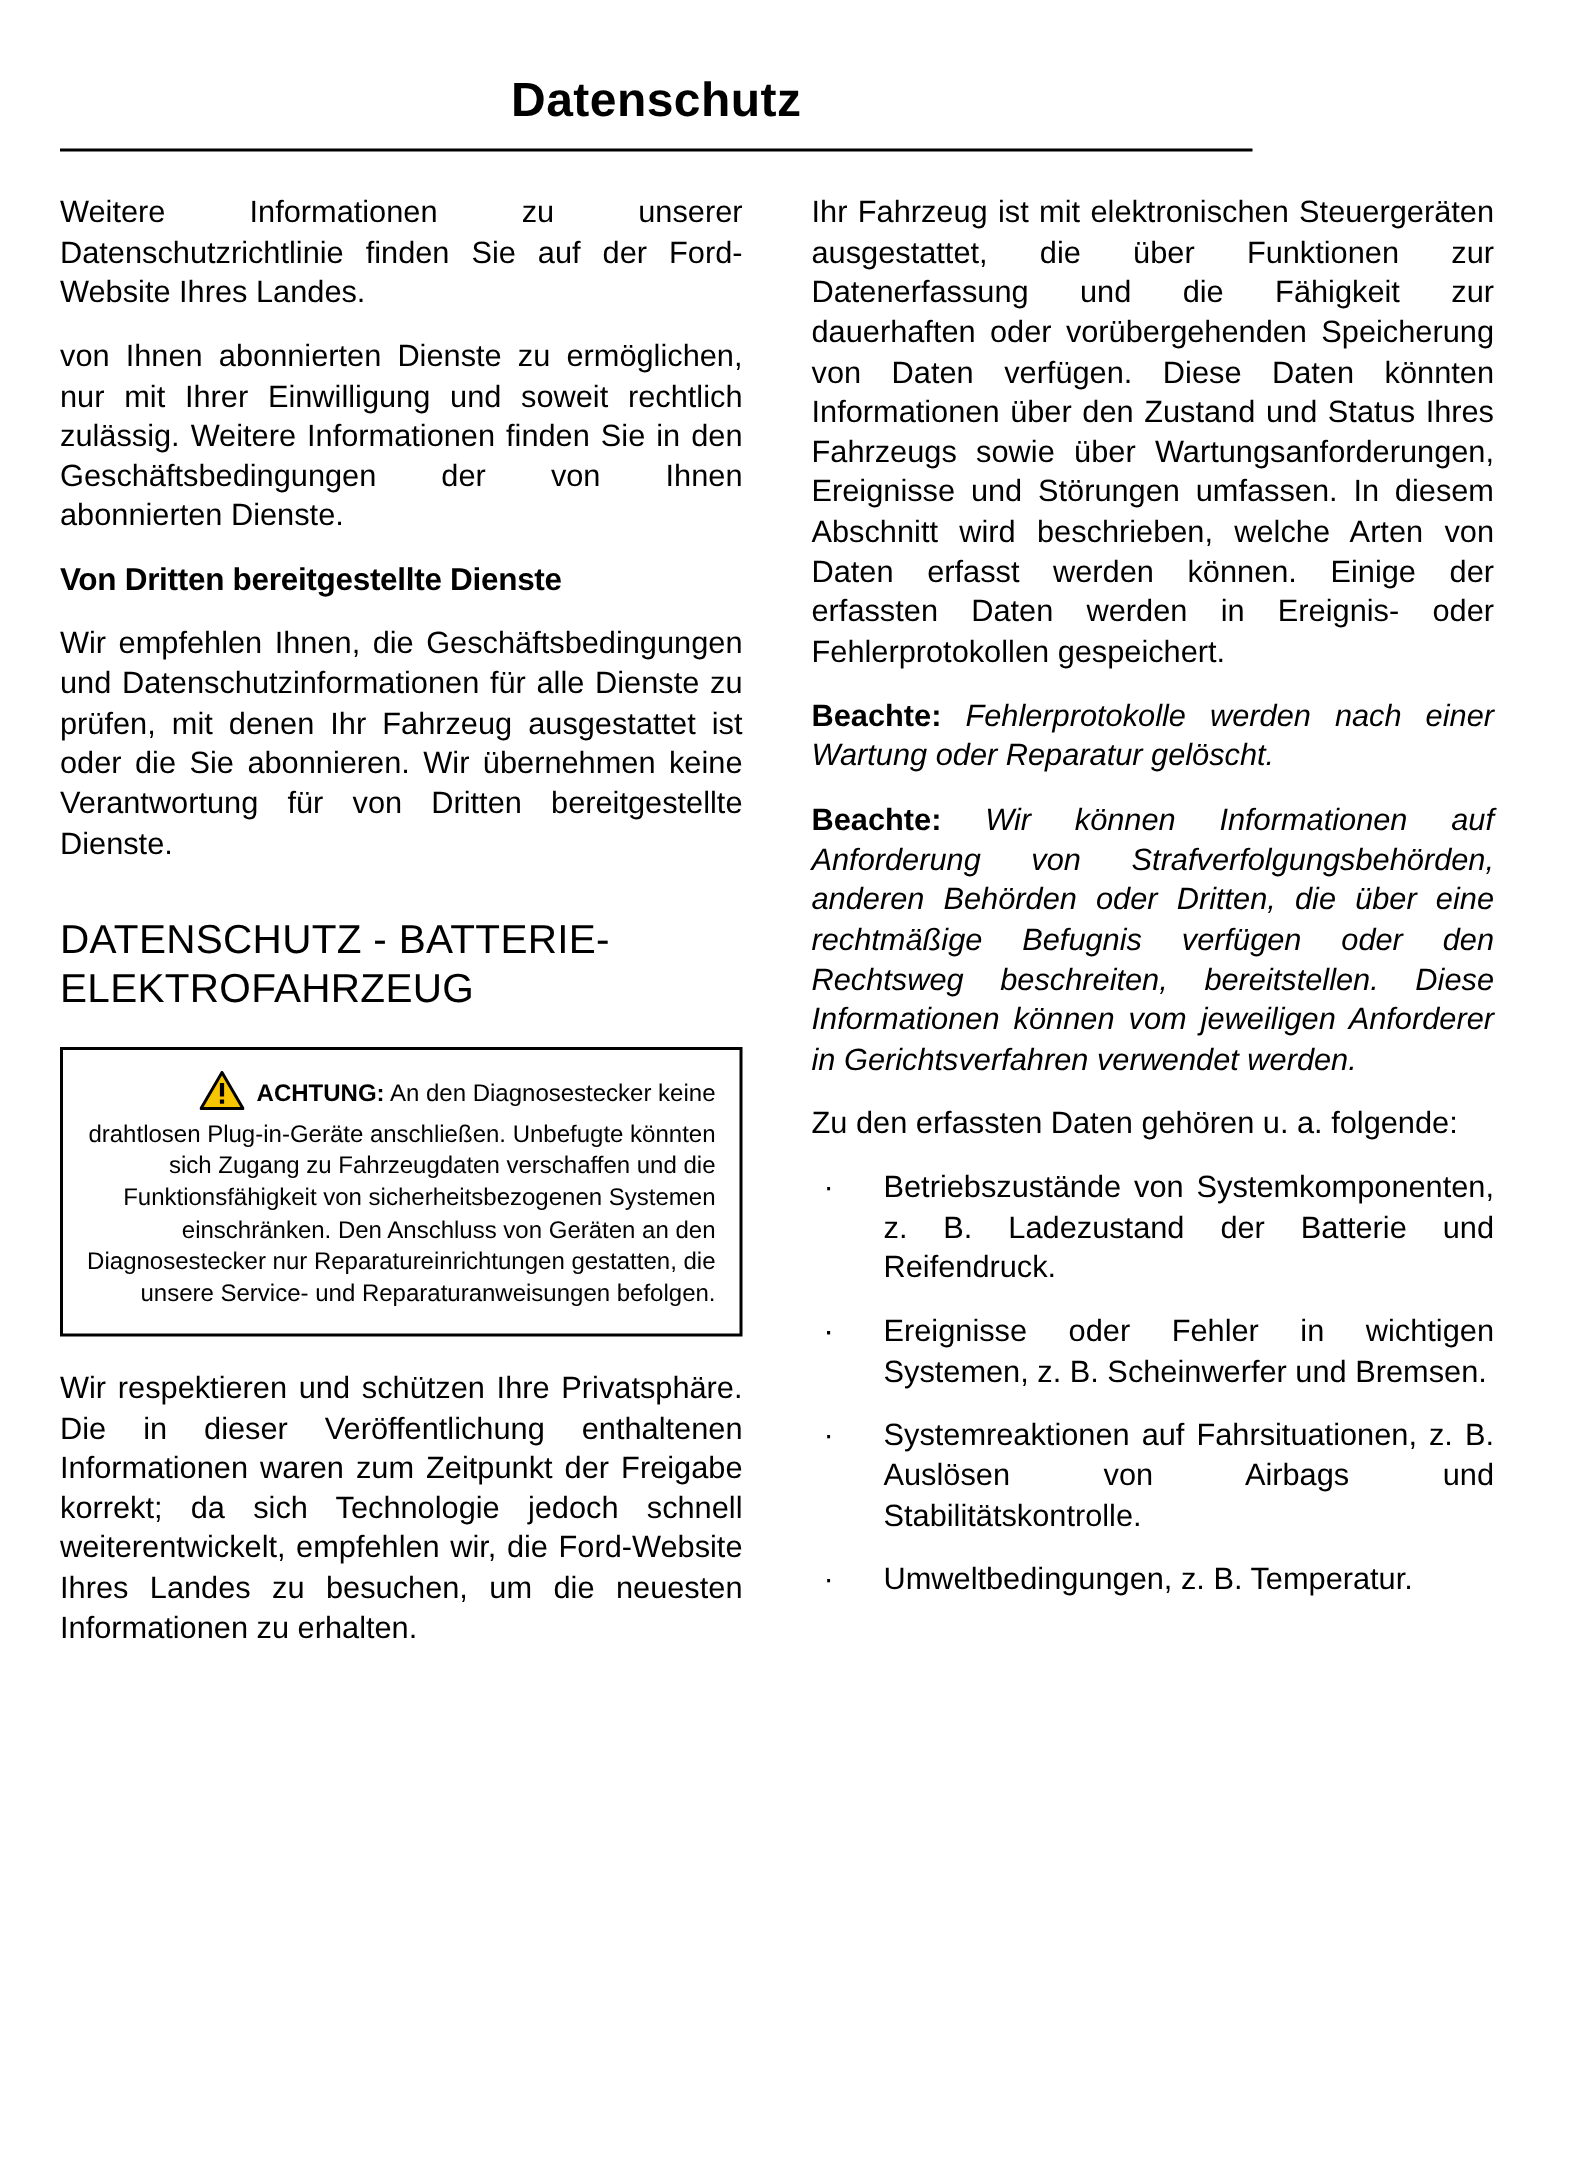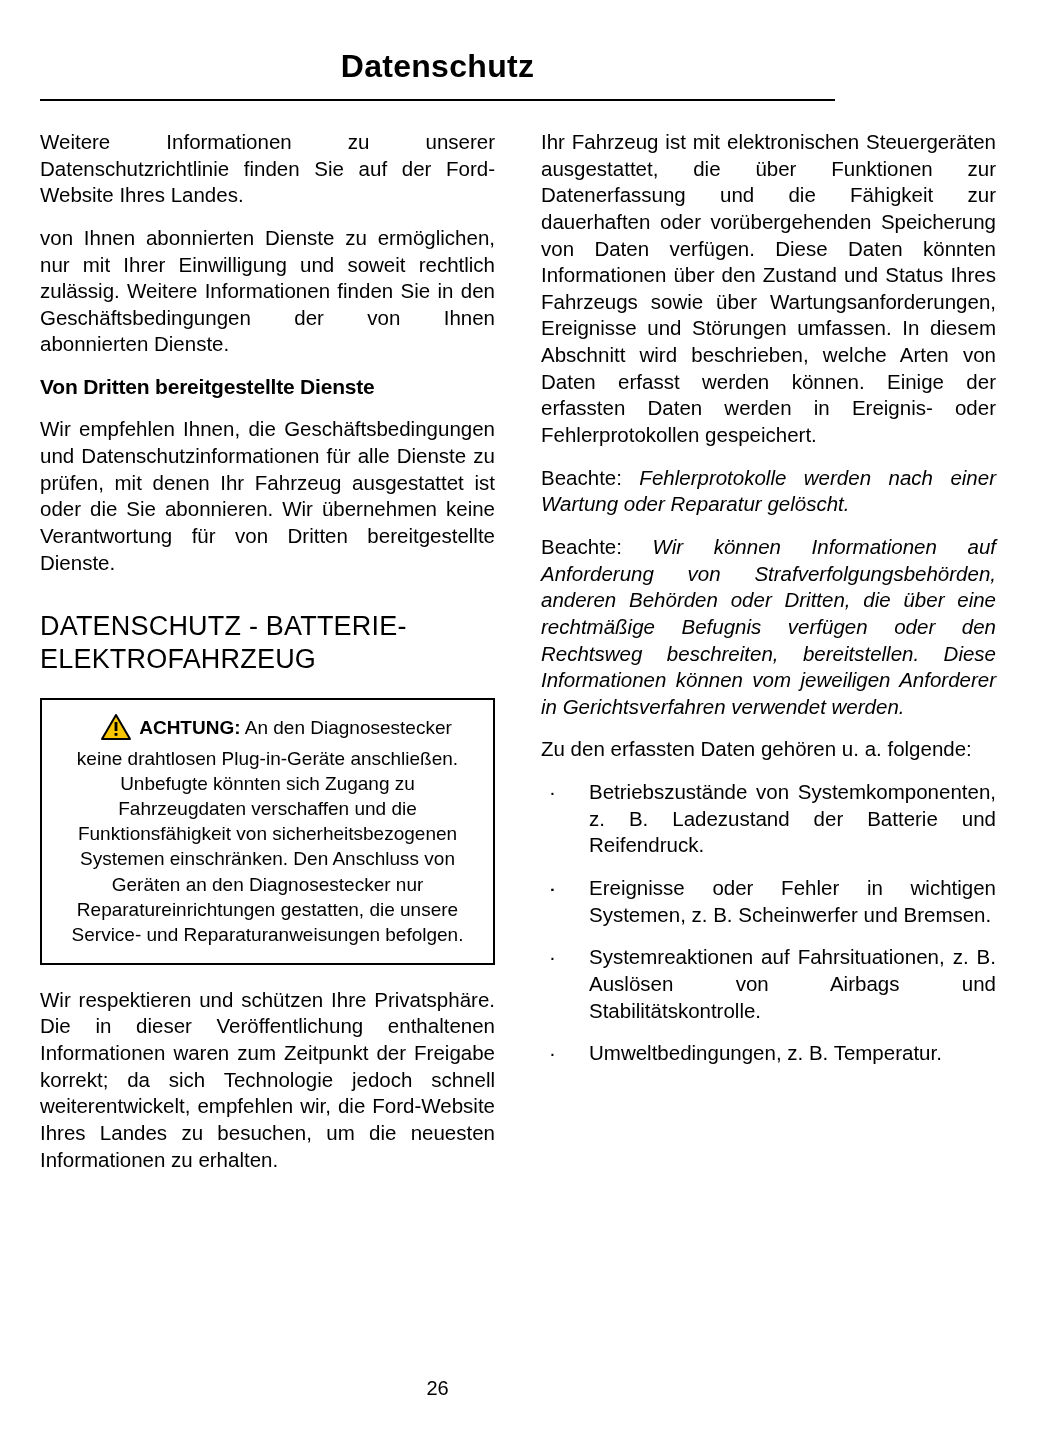--- a/index.html
+++ b/index.html
@@ -66,35 +66,35 @@
     margin: 34px 0 22px 0;
     letter-spacing: 0.2px;
   }
   .warning-box {
     border: 2px solid #000;
     padding: 14px 16px 16px 16px;
     margin: 0 0 22px 0;
   }
   .warning-box p {
     margin: 0;
-    font-size: 19px;
+    font-size: 16px;
     line-height: 1.32;
-    text-align: center;
+    text-align: right;
   }
   .warn-icon {
     display: inline-block;
     vertical-align: -6px;
     margin-right: 8px;
     margin-left: 18px;
   }
   .warn-label {
     font-weight: bold;
   }
   .note-label {
-    font-weight: normal;
+    font-weight: bold;
   }
   .italic {
     font-style: italic;
   }
   p.note {
     font-style: normal;
   }
   ul.bullets {
     list-style: none;
     margin: 0;
@@ -173,15 +173,14 @@
         <li><span class="dot">·</span></li>
         <li><span class="dot">·</span><span>Ereignisse oder Fehler in wichtigen Systemen, z. B. Scheinwerfer und Bremsen.</span></li>
         <li><span class="dot">·</span><span>Systemreaktionen auf Fahrsituationen, z. B. Auslösen von Airbags und Stabilitätskontrolle.</span></li>
         <li><span class="dot">·</span><span>Umweltbedingungen, z. B. Temperatur.</span></li>
       </ul>
 
     </div>
 
   </div>
 
-  <div class="page-number">26</div>
 
 </div>
 
 </body></html>

